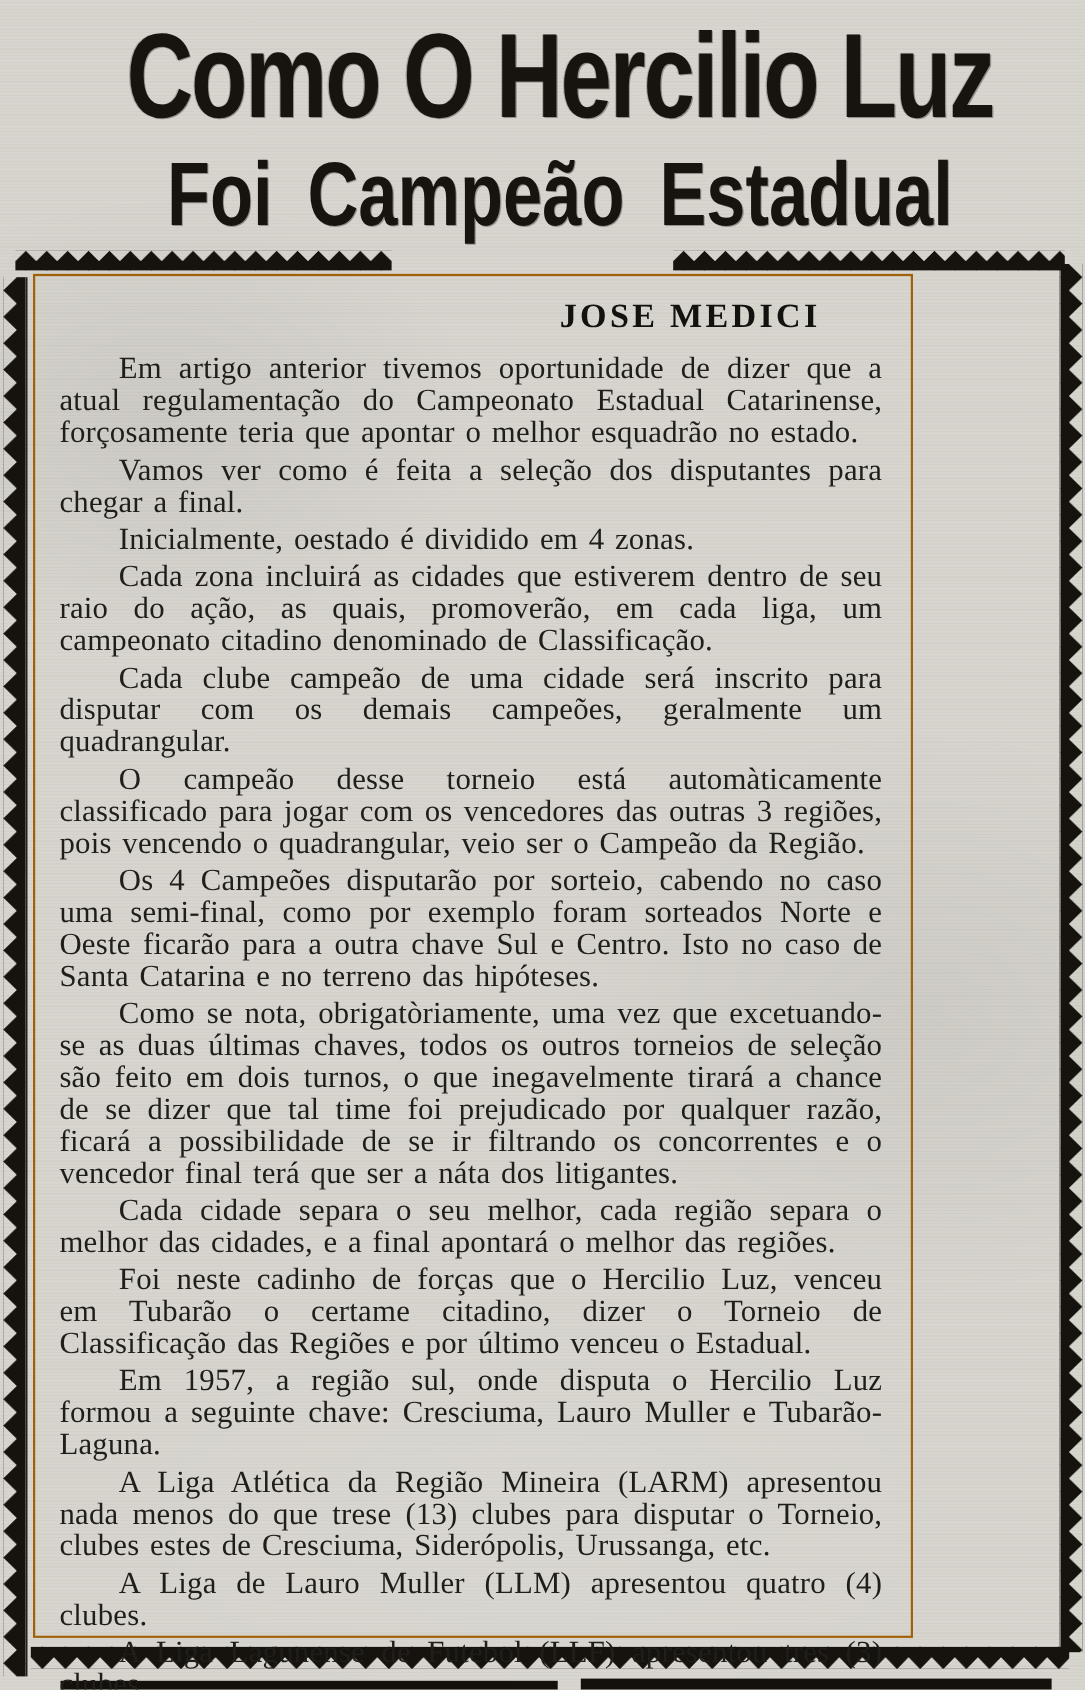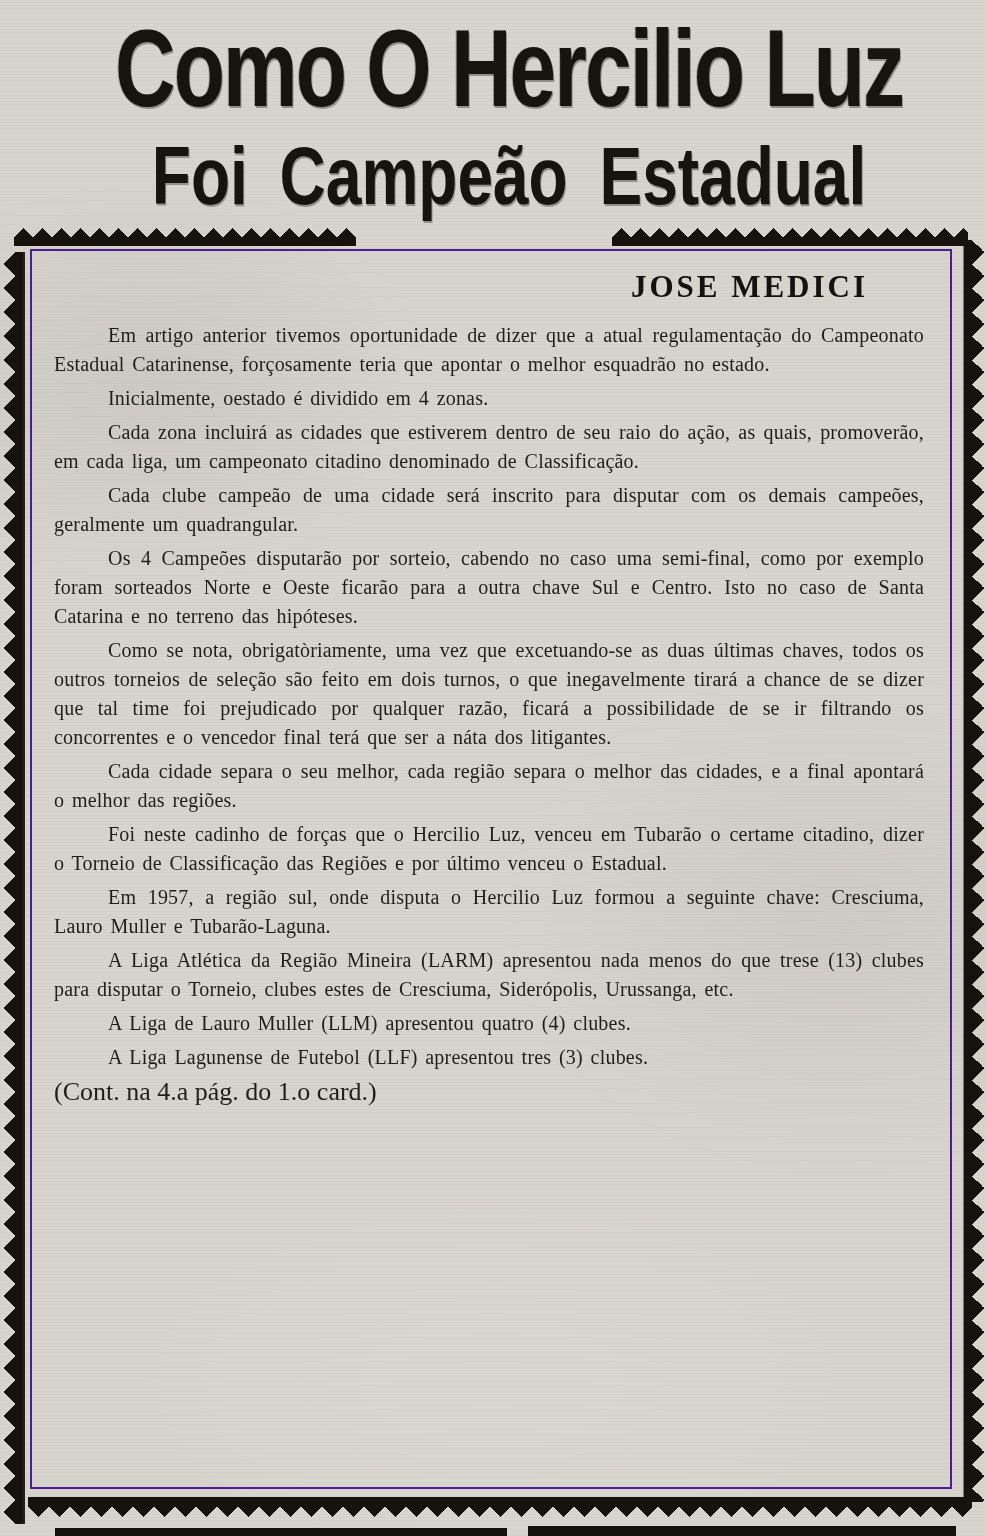--- a/index.html
+++ b/index.html
@@ -76,39 +76,39 @@
     border-left: 1px solid rgba(30,27,22,0.5);
   }
   .bottom-bar { position:absolute; background:#14110c; }
   .bottom-bar.b1 { top: 1528px; left: 55px;  width: 452px; height: 9px; }
   .bottom-bar.b2 { top: 1526px; left: 528px; width: 428px; height: 11px; }
 
   
   .article-box {
     position: absolute;
     left: 30px; top: 249px;
-    width: 922px; height: 1240px;
-    border: 2px solid #4c1d95;
+    width: 800px; height: 1240px;
+    border: 2px solid #a16207;
     box-sizing: border-box;
     padding: 12px 26px 8px 22px;
   }
   .byline {
     text-align: right;
     padding-right: 56px;
     font-weight: bold;
     font-size: 31px;
     letter-spacing: 3px;
     color: #14120f;
     margin: 6px 0 16px 0;
   }
   .body-text p {
     margin: 0 0 5px 0;
     text-align: justify;
     text-indent: 54px;
-    font-size: 20px;
+    font-size: 28px;
     line-height: 29px;
     word-spacing: 2.5px;
     letter-spacing: 0.2px;
     color: #201e1a;
   }
   .continuation {
     text-align: left;
     padding-right: 28px;
     font-size: 26px;
     line-height: 30px;
@@ -130,23 +130,25 @@
 <div class="orn-col left"></div>
 <div class="orn-col right"></div>
 <div class="saw-bottom"></div>
 <div class="bottom-bar b1"></div>
 <div class="bottom-bar b2"></div>
 
 <div class="article-box">
   <div class="byline">JOSE MEDICI</div>
   <div class="body-text">
     <p>Em artigo anterior tivemos oportunidade de dizer que a atual regulamentação do Campeonato Estadual Catarinense, forçosamente teria que apontar o melhor esquadrão no estado.</p>
+    <p>Vamos ver como é feita a seleção dos disputantes para chegar a final.</p>
     <p>Inicialmente, oestado é dividido em 4 zonas.</p>
     <p>Cada zona incluirá as cidades que estiverem dentro de seu raio do ação, as quais, promoverão, em cada liga, um campeonato citadino denominado de Classificação.</p>
     <p>Cada clube campeão de uma cidade será inscrito para disputar com os demais campeões, geralmente um quadrangular.</p>
+    <p>O campeão desse torneio está automàticamente classificado para jogar com os vencedores das outras 3 regiões, pois vencendo o quadrangular, veio ser o Campeão da Região.</p>
     <p>Os 4 Campeões disputarão por sorteio, cabendo no caso uma semi-final, como por exemplo foram sorteados Norte e Oeste ficarão para a outra chave Sul e Centro. Isto no caso de Santa Catarina e no terreno das hipóteses.</p>
     <p>Como se nota, obrigatòriamente, uma vez que excetuando-se as duas últimas chaves, todos os outros torneios de seleção são feito em dois turnos, o que inegavelmente tirará a chance de se dizer que tal time foi prejudicado por qualquer razão, ficará a possibilidade de se ir filtrando os concorrentes e o vencedor final terá que ser a náta dos litigantes.</p>
     <p>Cada cidade separa o seu melhor, cada região separa o melhor das cidades, e a final apontará o melhor das regiões.</p>
     <p>Foi neste cadinho de forças que o Hercilio Luz, venceu em Tubarão o certame citadino, dizer o Torneio de Classificação das Regiões e por último venceu o Estadual.</p>
     <p>Em 1957, a região sul, onde disputa o Hercilio Luz formou a seguinte chave: Cresciuma, Lauro Muller e Tubarão-Laguna.</p>
     <p>A Liga Atlética da Região Mineira (LARM) apresentou nada menos do que trese (13) clubes para disputar o Torneio, clubes estes de Cresciuma, Siderópolis, Urussanga, etc.</p>
     <p>A Liga de Lauro Muller (LLM) apresentou quatro (4) clubes.</p>
     <p>A Liga Lagunense de Futebol (LLF) apresentou tres (3) clubes.</p>
   </div>
   <div class="continuation">(Cont. na 4.a pág. do 1.o card.)</div>

